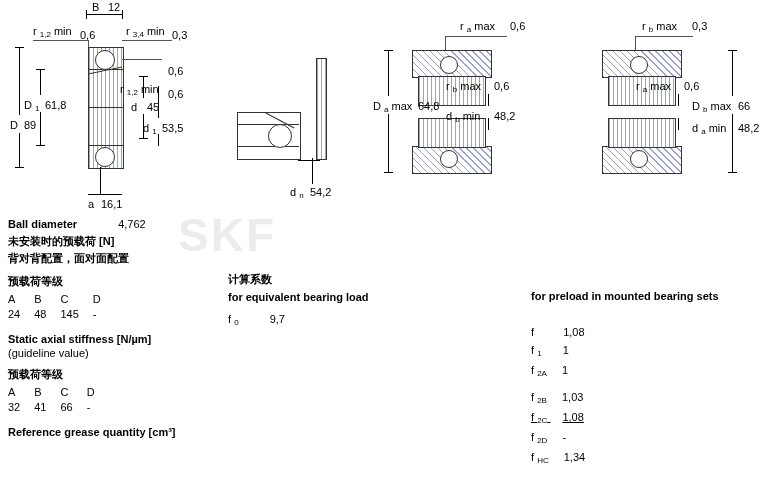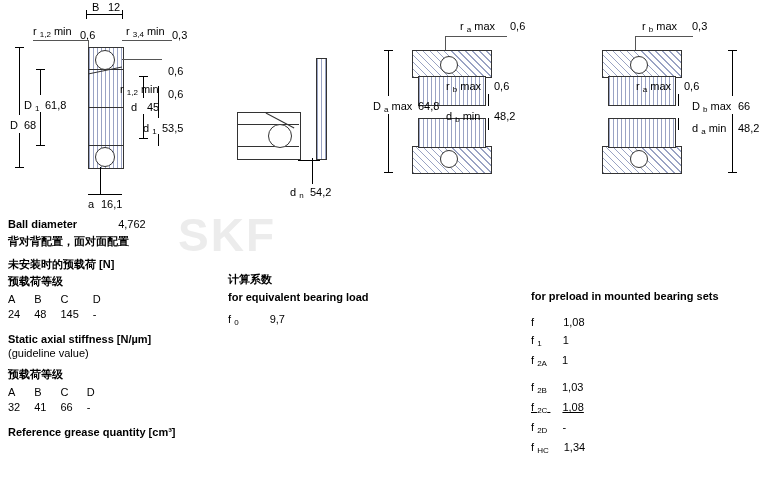--- a/index.html
+++ b/index.html
@@ -78,21 +78,21 @@
   <div class="abs" style="left:88px;top:46px;width:34px;height:24px;border-bottom:1px solid #333;transform:skewY(-12deg);"></div>
 
   <div class="lbl abs" style="left:24px;top:99px;">D <span class="sub">1</span></div>
   <div class="lbl abs" style="left:45px;top:99px;">61,8</div>
   <div class="line-v" style="left:40px;top:69px;height:26px;"></div>
   <div class="line-v" style="left:40px;top:112px;height:33px;"></div>
   <div class="line-h" style="left:36px;top:69px;width:9px;"></div>
   <div class="line-h" style="left:36px;top:145px;width:9px;"></div>
 
   <div class="lbl abs" style="left:10px;top:119px;">D</div>
-  <div class="lbl abs" style="left:24px;top:119px;">68</div>
+  <div class="lbl abs" style="left:24px;top:119px;">89</div>
   <div class="line-v" style="left:19px;top:47px;height:68px;"></div>
   <div class="line-v" style="left:19px;top:133px;height:34px;"></div>
   <div class="line-h" style="left:15px;top:47px;width:9px;"></div>
   <div class="line-h" style="left:15px;top:167px;width:9px;"></div>
 
   <div class="lbl abs" style="left:120px;top:83px;">r <span class="sub">1,2</span> min</div>
   <div class="lbl abs" style="left:168px;top:88px;">0,6</div>
   <div class="line-h thin" style="left:122px;top:59px;width:40px;"></div>
   <div class="lbl abs" style="left:168px;top:65px;">0,6</div>
 
@@ -188,22 +188,22 @@
   <div class="line-v" style="left:98px;top:76px;height:12px;"></div>
   <div class="line-v" style="left:98px;top:100px;height:12px;"></div>
 </div>
 
 <div class="abs" style="left:8px;top:218px;width:215px;">
   <div style="margin-bottom:4px;">
     <span class="bold">Ball diameter</span>
     <span style="margin-left:38px;">4,762</span>
   </div>
 
+  <div class="bold" style="margin-bottom:2px;">未安装时的预载荷 [N]</div>
   <div class="bold" style="margin-bottom:8px;">背对背配置，面对面配置</div>
-  <div class="bold" style="margin-bottom:2px;">未安装时的预载荷 [N]</div>
   <div class="bold" style="margin-bottom:4px;">预载荷等级</div>
 
   <table class="tbl" style="margin-bottom:10px;">
     <tbody>
         <tr class="hdrrow">
       <td>A</td>
       <td>B</td>
       <td>C</td>
       <td>D</td>
     </tr>
@@ -243,21 +243,21 @@
 <div class="abs" style="left:228px;top:272px;width:250px;">
   <div class="bold" style="margin-bottom:4px;">计算系数</div>
   <div class="bold" style="margin-bottom:10px;">for equivalent bearing load</div>
   <div>
     <span>f <span class="sub">0</span></span>
     <span style="margin-left:28px;">9,7</span>
   </div>
 </div>
 
 <div class="abs" style="left:531px;top:290px;width:225px;">
-  <div class="bold" style="margin-bottom:14px;">for preload in mounted bearing sets</div>
+  <div class="bold" style="margin-bottom:24px;">for preload in mounted bearing sets</div>
 
   <div class="row" style="margin-bottom:6px;">
     <span>f</span>
     <span style="margin-left:26px;">1,08</span>
   </div>
   <div class="row" style="margin-bottom:6px;">
     <span>f <span class="sub">1</span></span>
     <span style="margin-left:18px;">1</span>
   </div>
   <div class="row" style="margin-bottom:13px;">

